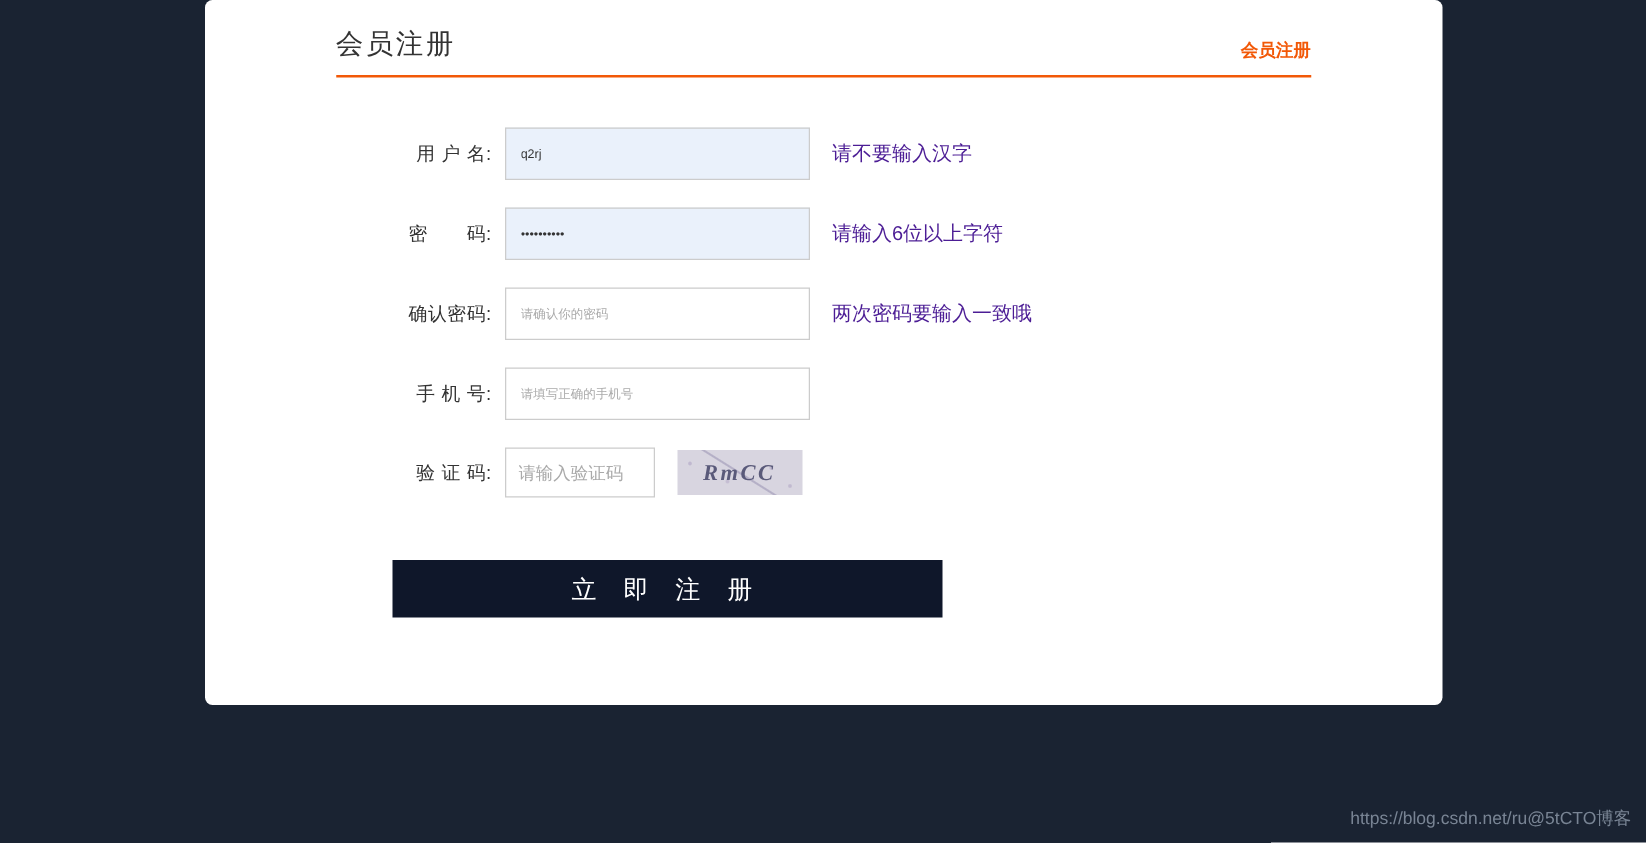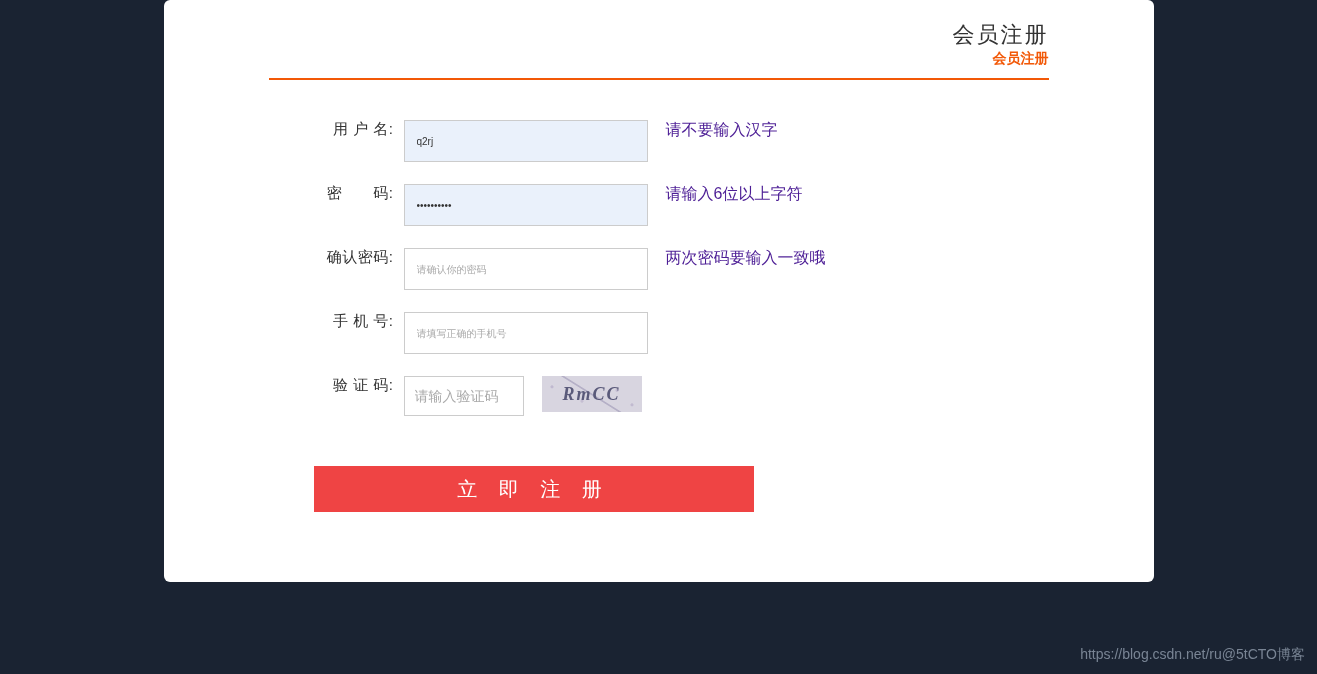--- a/index.html
+++ b/index.html
@@ -24,39 +24,39 @@
       position: relative;
       top: 0;
     }
     .header {
       display: flex;
       justify-content: space-between;
       align-items: flex-end;
       border-bottom: 2px solid #f25807;
       padding-bottom: 10px;
       margin-bottom: 40px;
-      flex-direction: column;
     }
     .title {
       font-size: 22px;
       color: #333;
       letter-spacing: 2px;
       font-weight: normal;
     }
     .link-mall {
       color: #f25807;
       font-size: 14px;
       text-decoration: none;
       font-weight: bold;
     }
     .form-area {
       padding-left: 45px;
     }
     .form-row {
       display: flex;
+      align-items: center;
       margin-bottom: 22px;
     }
     .label {
       width: 80px;
       text-align: right;
       font-size: 15px;
       color: #333;
       margin-right: 10px;
       letter-spacing: 0.5px;
       white-space: nowrap;
@@ -122,21 +122,21 @@
     }
     .captcha-text {
       position: relative;
       z-index: 1;
       font-weight: bold;
     }
     .submit-btn {
       display: block;
       width: 440px;
       height: 46px;
-      background: #ef4444;
+      background: #0f172a;
       color: #fff;
       border: none;
       font-size: 20px;
       letter-spacing: 8px;
       cursor: pointer;
       margin-top: 50px;
       margin-left: 0;
     }
     .watermark {
       position: absolute;

